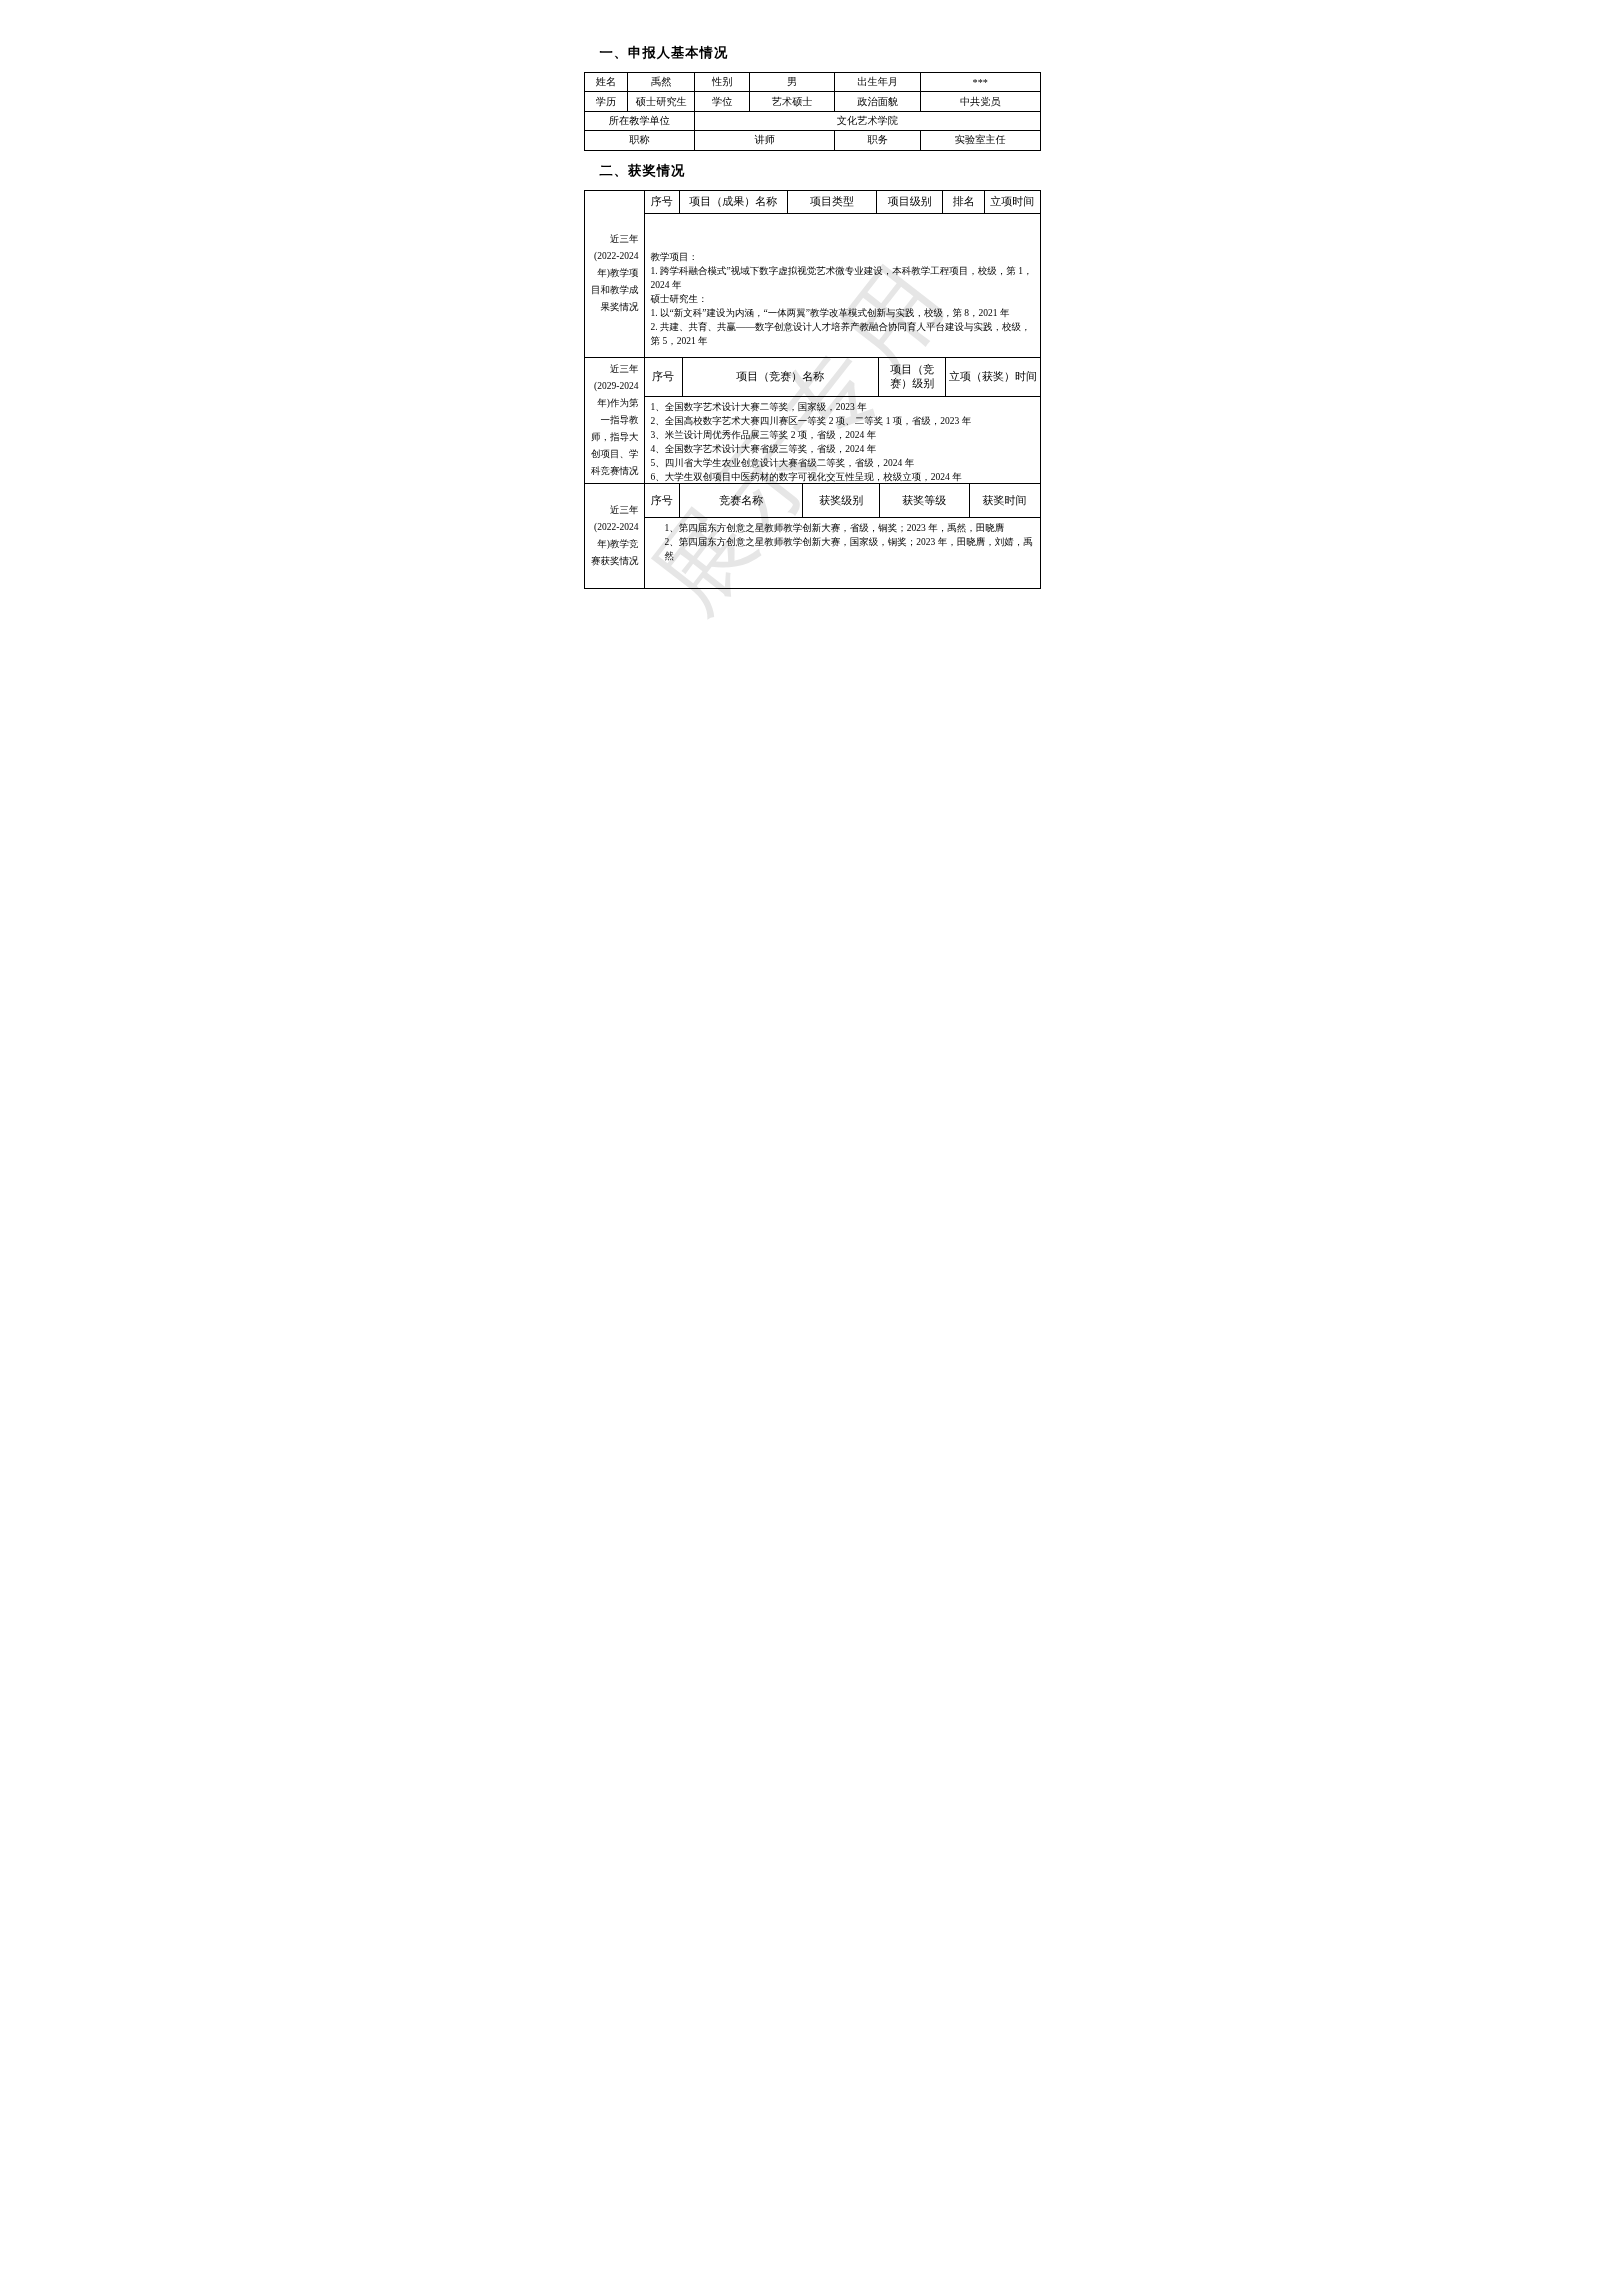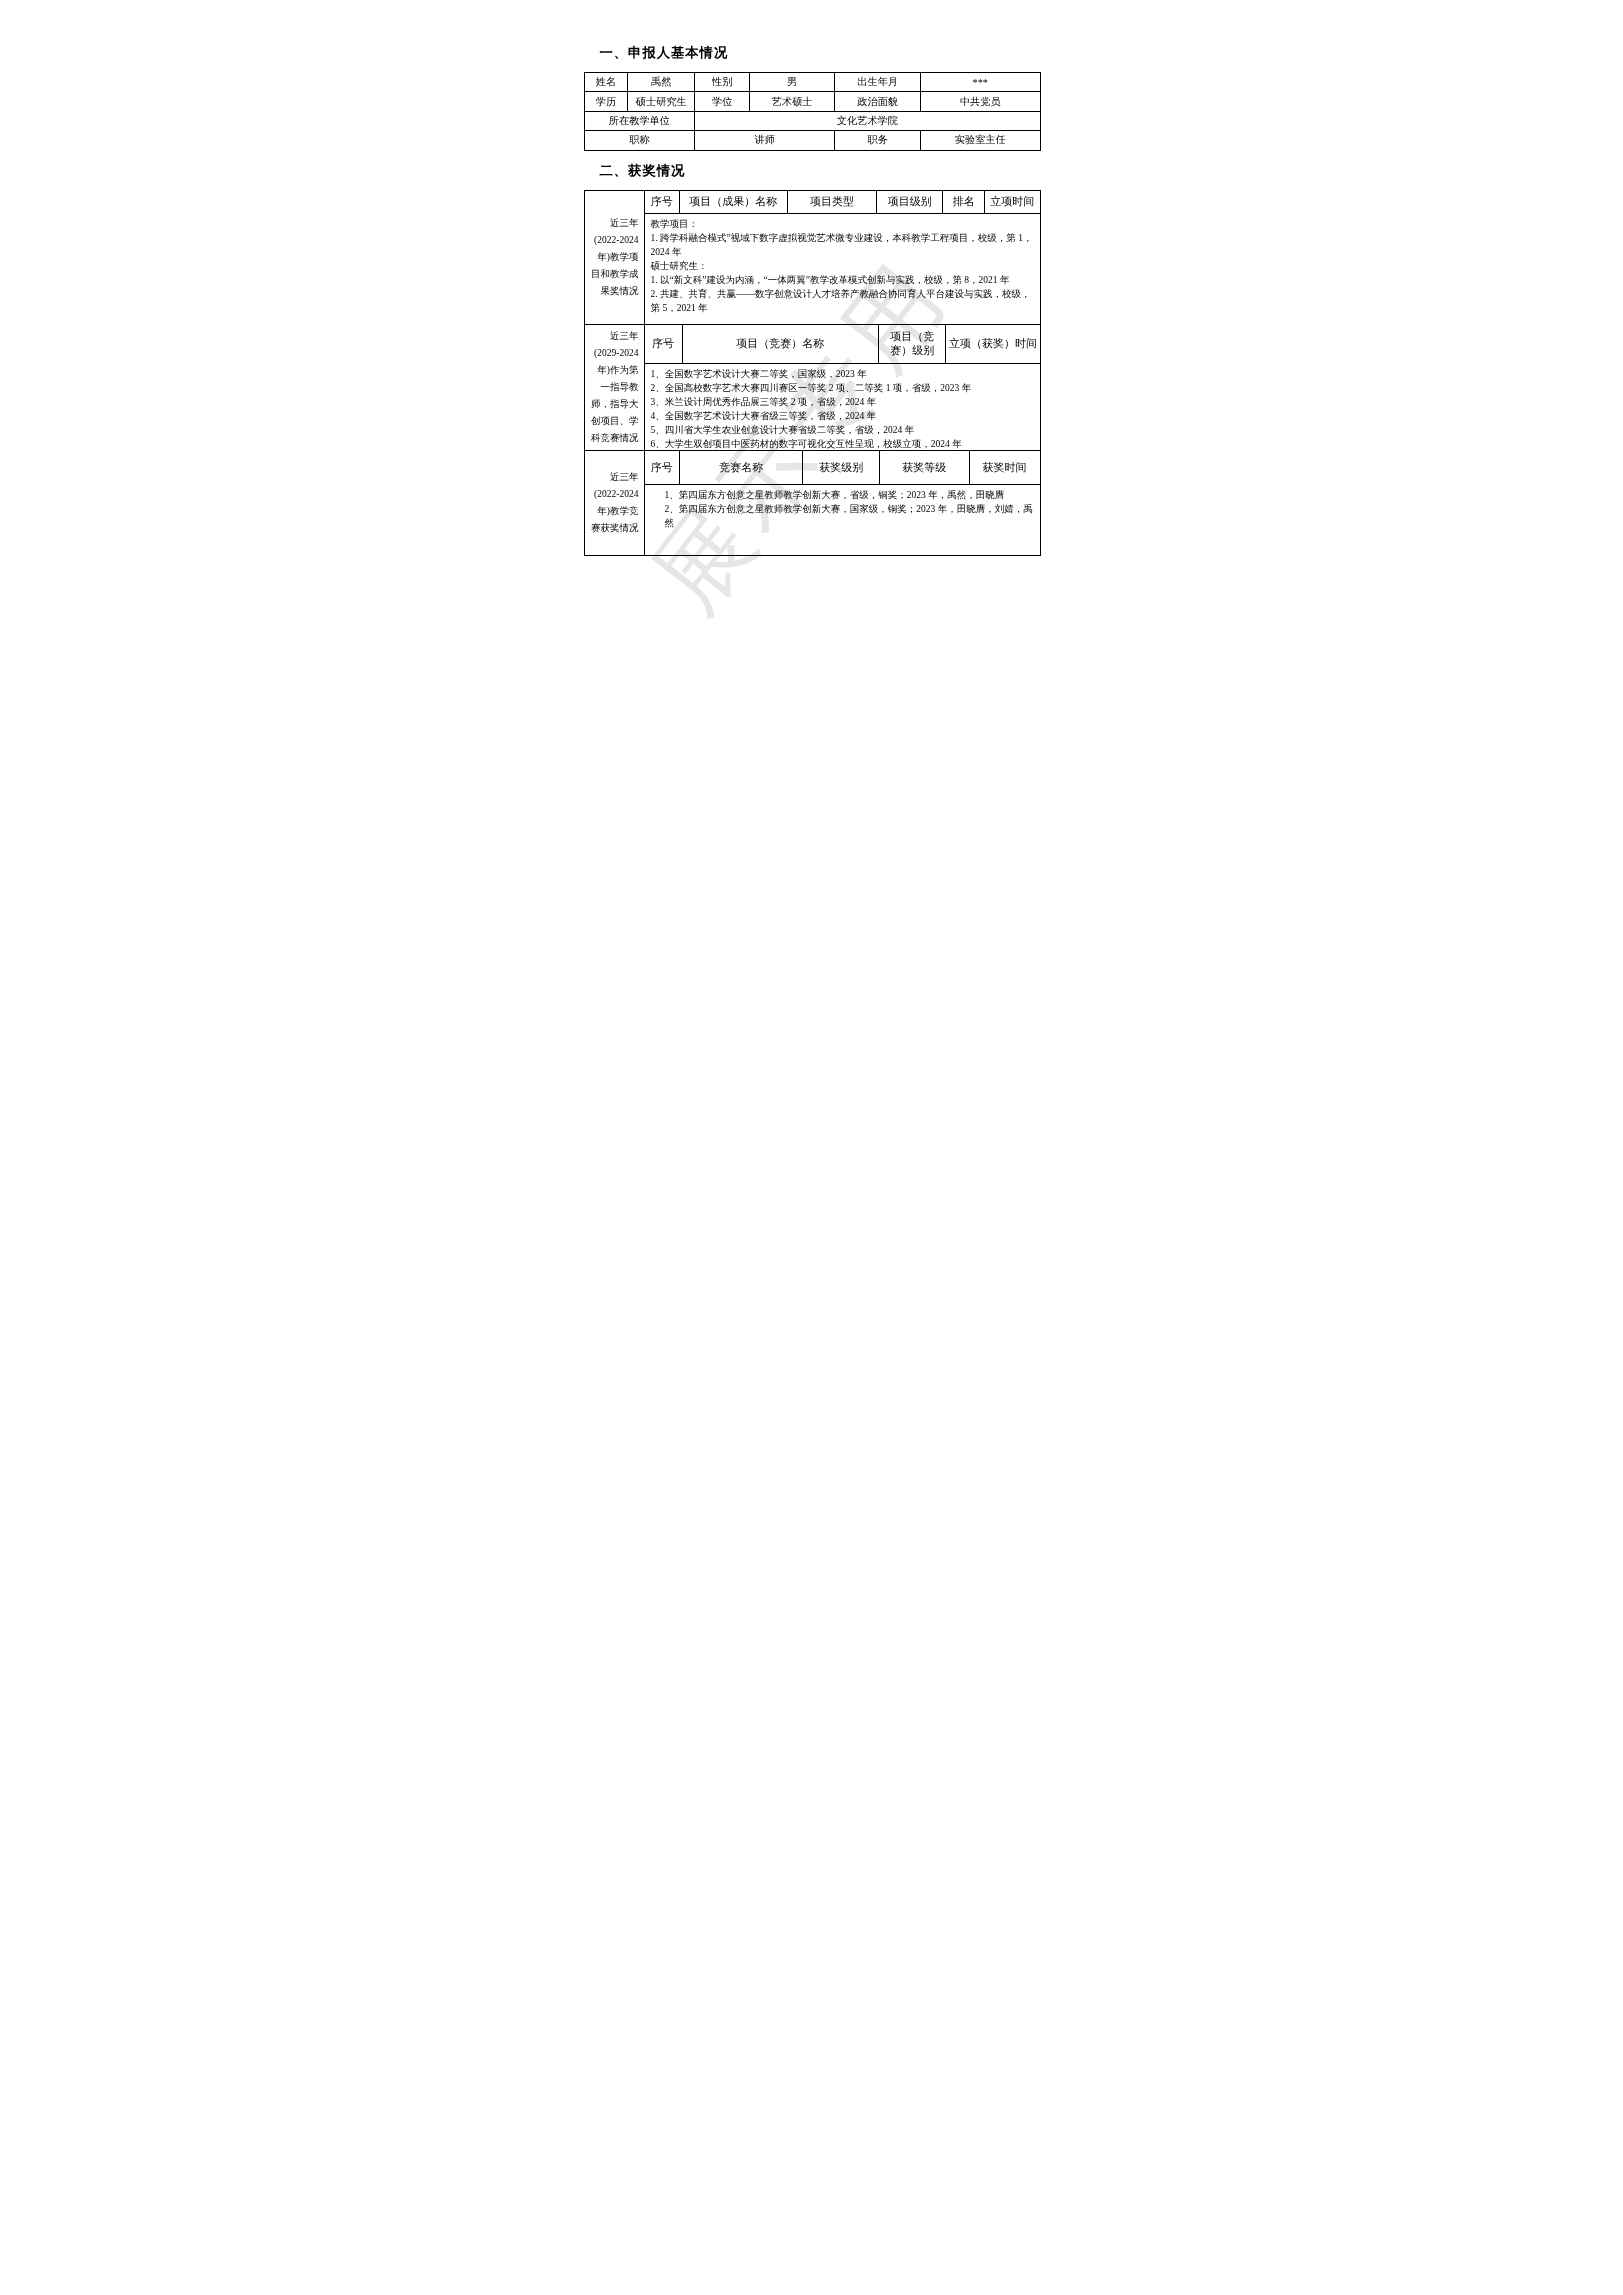--- a/index.html
+++ b/index.html
@@ -90,21 +90,21 @@
   #b1-hdr td { height:21.5px; }
   #b2-hdr td { height:38px; }
   #b3-hdr td { height:33px; }
   .block-body {
     font-size:9.5px;
     line-height:14px;
     padding:3.6px 5.1px 3.1px 6.1px;
     box-sizing:border-box;
     text-align:left;
   }
-  #b1-body { height:110px; }
+  #b1-body { height:110px;margin-top:33px; }
   #b2-body { height:81px; }
   #b3-body { height:70px;padding-left:20px; }
 
   
   .watermark {
     position:absolute;
     left:66px; top:373px;
     z-index:1;
     font-size:95px;
     letter-spacing:7.2px;

